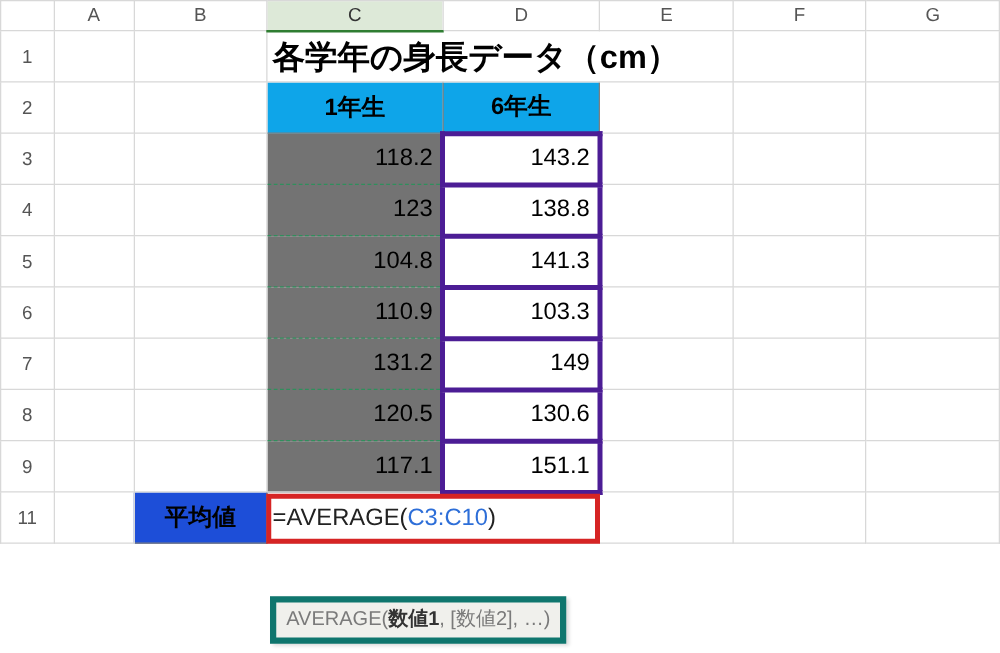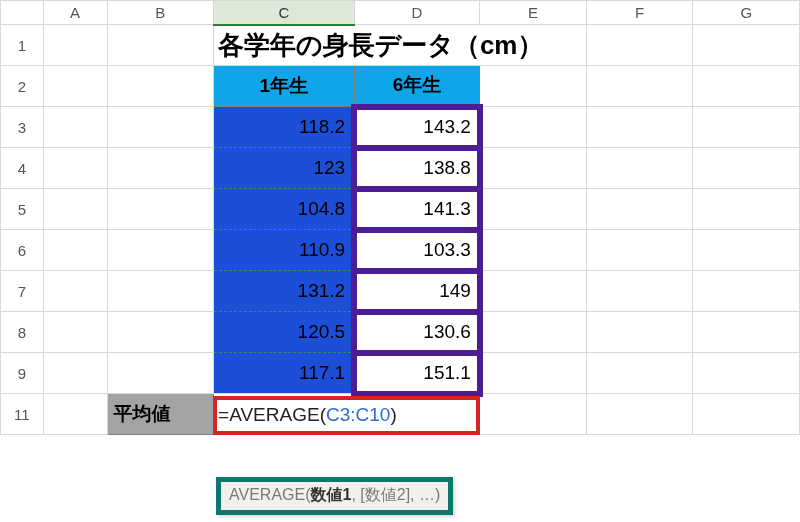--- a/index.html
+++ b/index.html
@@ -19,24 +19,24 @@
   .cE { width: 100px; }
   .cF { width: 100px; }
   .cG { width: 100px; }
   
   th.colC { background: #dde9d8; border-bottom: 2px solid #2f7d32; color: #333; }
   
   td.title { font-weight: bold; font-size: 26px; text-align: left; padding-left: 4px; }
   
   td.gradeC, td.gradeD { background: #0ea5e9; font-weight: bold; text-align: center; font-size: 19px; border: 1px solid #7f7f7f; }
   
-  td.dataC { background: #1d4ed8; border: 1px dashed #2f8f5c; }
-  td.dataD { border: 6px solid #4c1d95; text-align: right; }
+  td.dataC { background: #737373; border: 1px dashed #2f8f5c; }
+  td.dataD { border: 4px solid #4c1d95; text-align: right; }
   
-  td.labelB { background: #a3a3a3; font-weight: bold; text-align: left; font-size: 19px; border: 1px solid #7f7f7f; }
+  td.labelB { background: #1d4ed8; font-weight: bold; text-align: center; font-size: 19px; border: 1px solid #7f7f7f; }
   
   td.formula { text-align: left; font-size: 19px; padding-left: 4px; position: relative; margin-top: 46px; }
   td.formula .redbox { position: absolute; inset: -1px; border: 4px solid #d62424; pointer-events: none; }
   .fn  { color: #222; }
   .par { color: #222; }
   .ref { color: #2d6ed8; }
   
   .tooltip {
     position: absolute;
     left: 216px; top: 477px;

